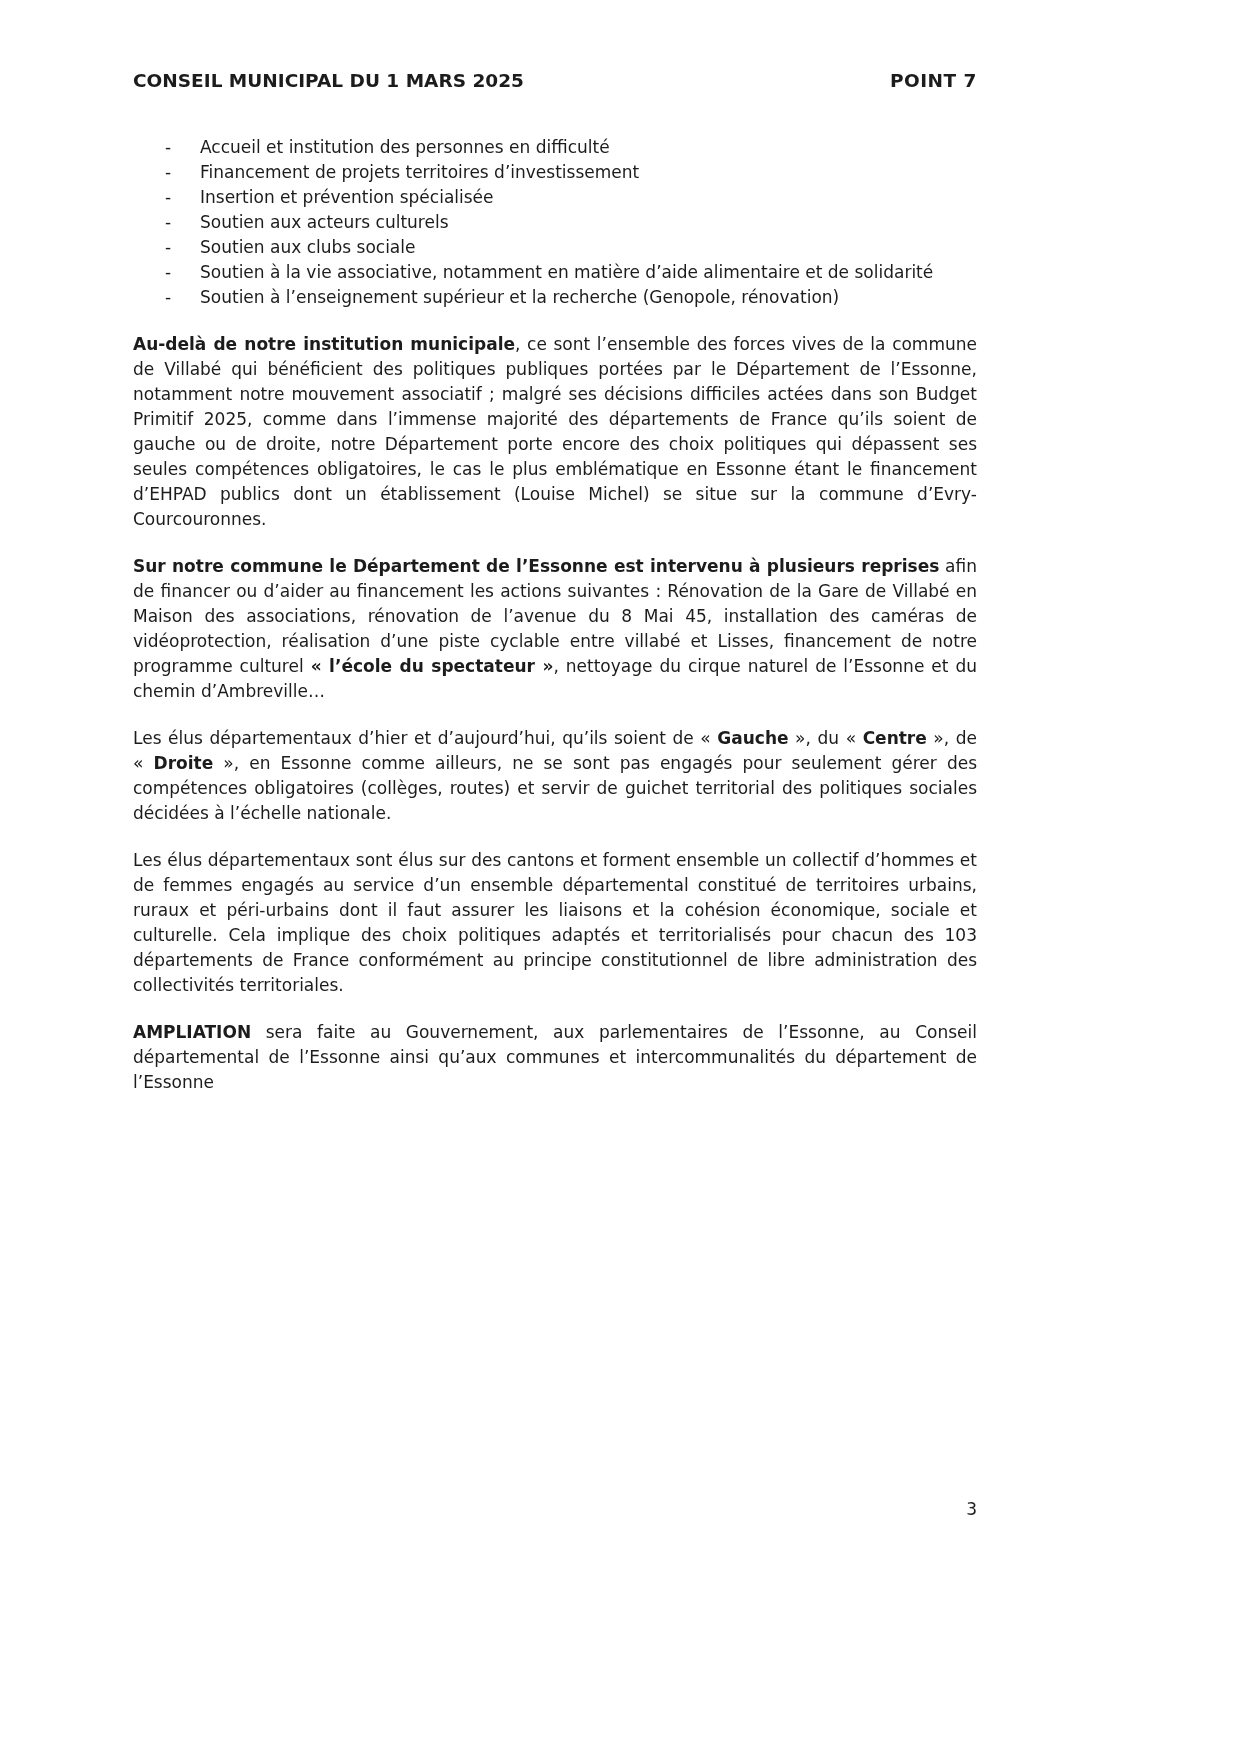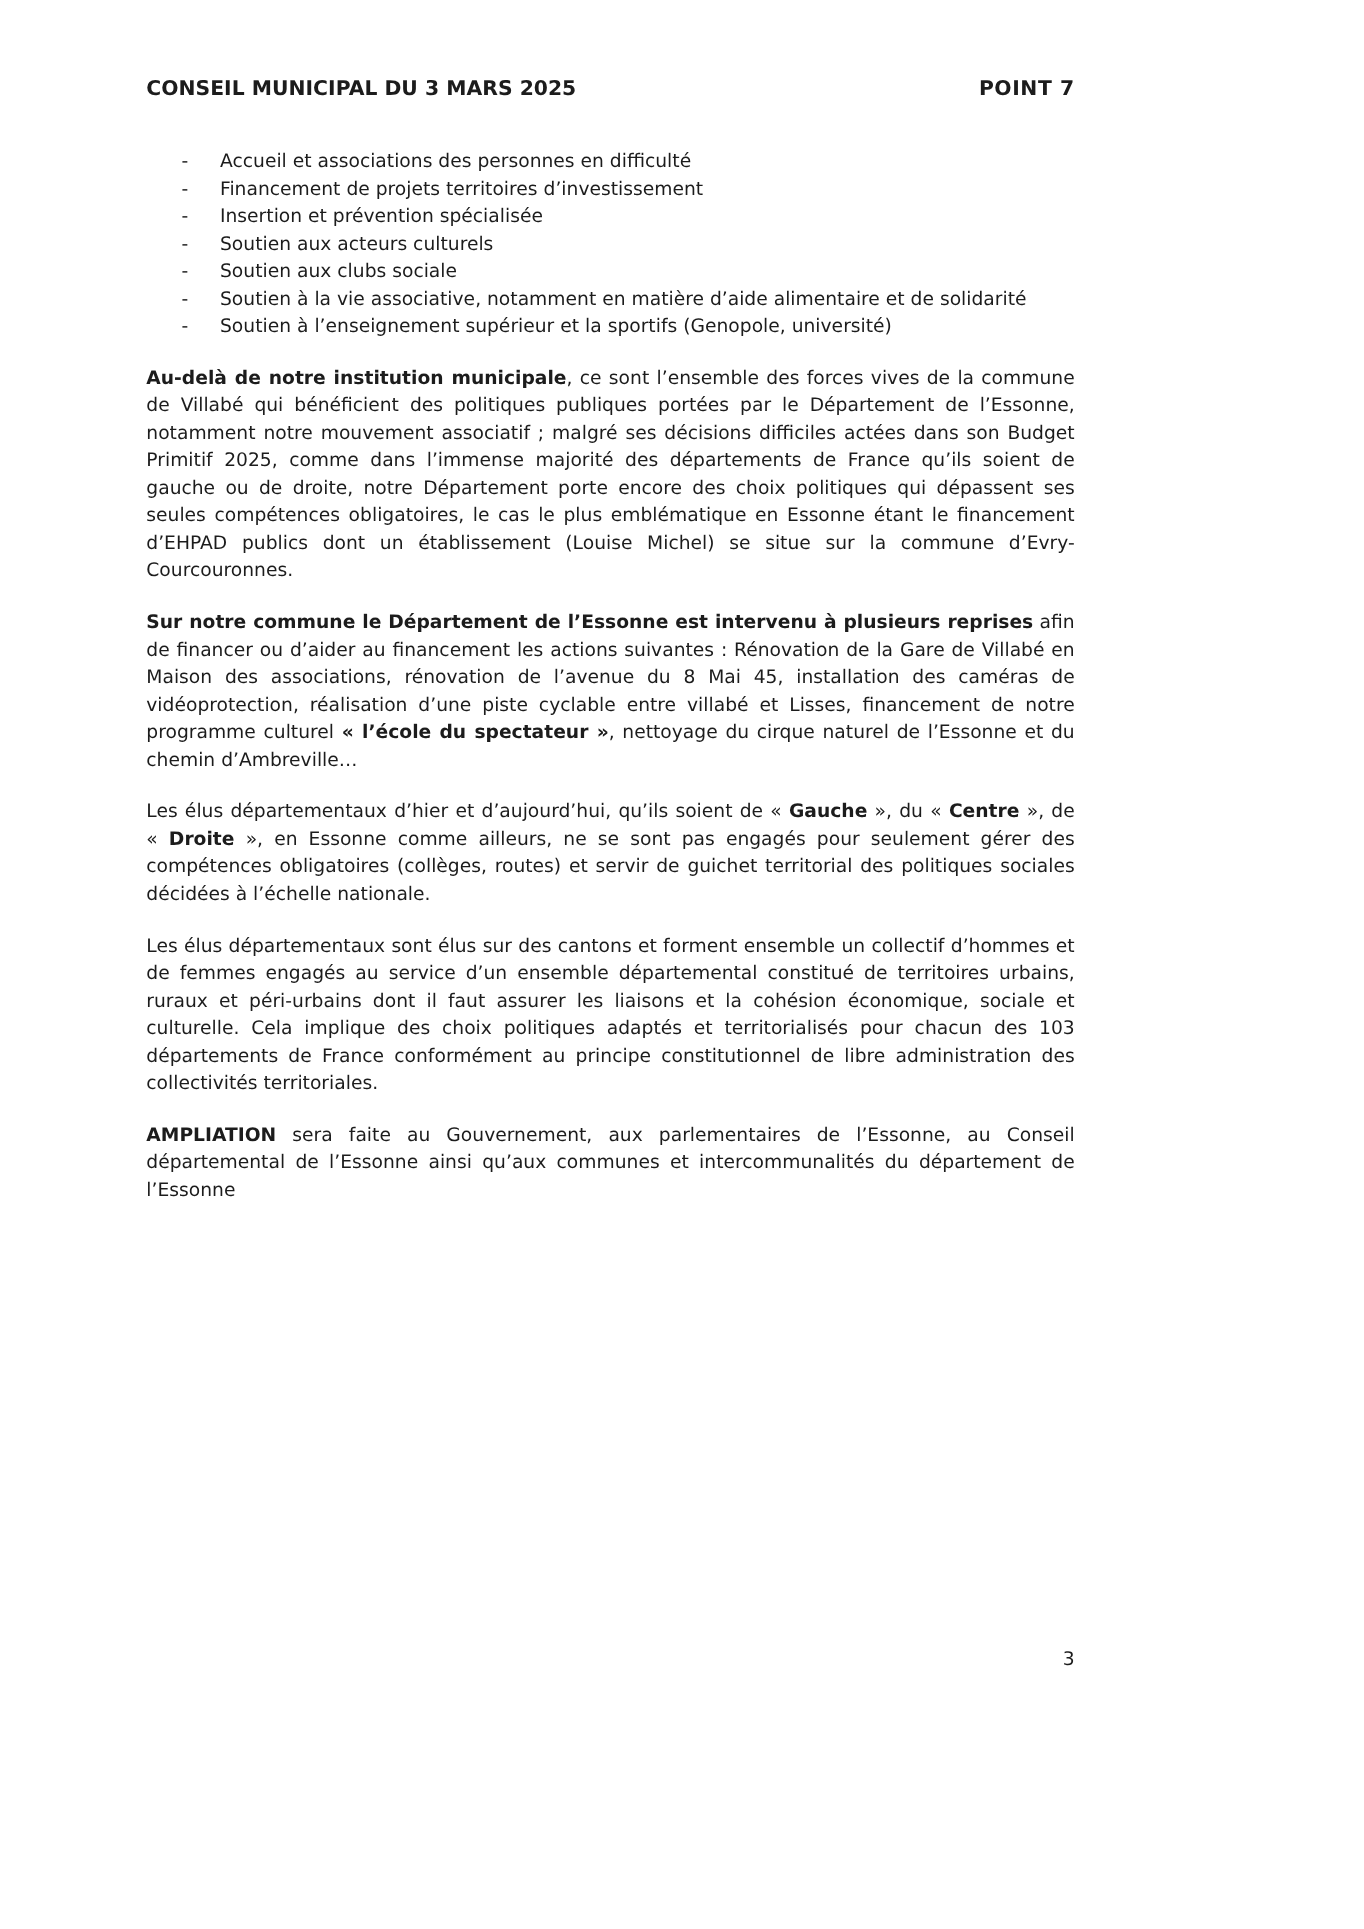--- a/index.html
+++ b/index.html
@@ -57,28 +57,28 @@
     right: 263px;
     font-size: 17px;
     line-height: 25px;
   }
 </style>
 </head>
 <body>
 
 <div class="page">
   <div class="header">
-    <span class="header-title">CONSEIL MUNICIPAL DU 3 MARS 2025</span>
+    <span class="header-title">CONSEIL MUNICIPAL DU 1 MARS 2025</span>
     <span class="header-point">POINT 7</span>
   </div>
 
   <div class="bullet-list">
       <div class="bullet-item">
         <span class="dash">-</span>
-        <span class="bullet-text">Accueil et associations des personnes en difficulté</span>
+        <span class="bullet-text">Accueil et institution des personnes en difficulté</span>
       </div>
       <div class="bullet-item">
         <span class="dash">-</span>
         <span class="bullet-text">Financement de projets territoires d’investissement</span>
       </div>
       <div class="bullet-item">
         <span class="dash">-</span>
         <span class="bullet-text">Insertion et prévention spécialisée</span>
       </div>
       <div class="bullet-item">
@@ -88,21 +88,21 @@
       <div class="bullet-item">
         <span class="dash">-</span>
         <span class="bullet-text">Soutien aux clubs sociale</span>
       </div>
       <div class="bullet-item">
         <span class="dash">-</span>
         <span class="bullet-text">Soutien à la vie associative, notamment en matière d’aide alimentaire et de solidarité</span>
       </div>
       <div class="bullet-item">
         <span class="dash">-</span>
-        <span class="bullet-text">Soutien à l’enseignement supérieur et la sportifs (Genopole, université)</span>
+        <span class="bullet-text">Soutien à l’enseignement supérieur et la recherche (Genopole, rénovation)</span>
       </div>
     </div>
 
   <div class="paragraphs">
       <p class="para"><span class="b">Au-delà de notre institution municipale</span><span>, ce sont l’ensemble des forces vives de la commune de Villabé qui bénéficient des politiques publiques portées par le Département de l’Essonne, notamment notre mouvement associatif ; malgré ses décisions difficiles actées dans son Budget Primitif 2025, comme dans l’immense majorité des départements de France qu’ils soient de gauche ou de droite, notre Département porte encore des choix politiques qui dépassent ses seules compétences obligatoires, le cas le plus emblématique en Essonne étant le financement d’EHPAD publics dont un établissement (Louise Michel) se situe sur la commune d’Evry-Courcouronnes.</span></p>
       <p class="para"><span class="b">Sur notre commune le Département de l’Essonne est intervenu à plusieurs reprises</span><span> afin de financer ou d’aider au financement les actions suivantes : </span><span class="i">Rénovation de la Gare de Villabé en Maison des associations, rénovation de l’avenue du 8 Mai 45, installation des caméras de vidéoprotection, réalisation d’une piste cyclable entre villabé et Lisses, financement de notre programme culturel </span><span class="b i">«&nbsp;l’école du spectateur&nbsp;»</span><span class="i">, nettoyage du cirque naturel de l’Essonne et du chemin d’Ambreville…</span></p>
       <p class="para"><span>Les élus départementaux d’hier et d’aujourd’hui, qu’ils soient de «&nbsp;</span><span class="b">Gauche</span><span>&nbsp;», du «&nbsp;</span><span class="b">Centre</span><span>&nbsp;», de «&nbsp;</span><span class="b">Droite</span><span>&nbsp;», en Essonne comme ailleurs, ne se sont pas engagés pour seulement gérer des compétences obligatoires </span><span class="i">(collèges, routes)</span><span> et servir de guichet territorial des politiques sociales décidées à l’échelle nationale.</span></p>
       <p class="para"><span>Les élus départementaux sont élus sur des cantons et forment ensemble un collectif d’hommes et de femmes engagés au service d’un ensemble départemental constitué de territoires urbains, ruraux et péri-urbains dont il faut assurer les liaisons et la cohésion économique, sociale et culturelle. Cela implique des choix politiques adaptés et territorialisés pour chacun des 103 départements de France conformément au principe constitutionnel de libre administration des collectivités territoriales.</span></p>
       <p class="para"><span class="b">AMPLIATION</span><span> sera faite au Gouvernement, aux parlementaires de l’Essonne, au Conseil départemental de l’Essonne ainsi qu’aux communes et intercommunalités du département de l’Essonne</span></p>
     </div>

